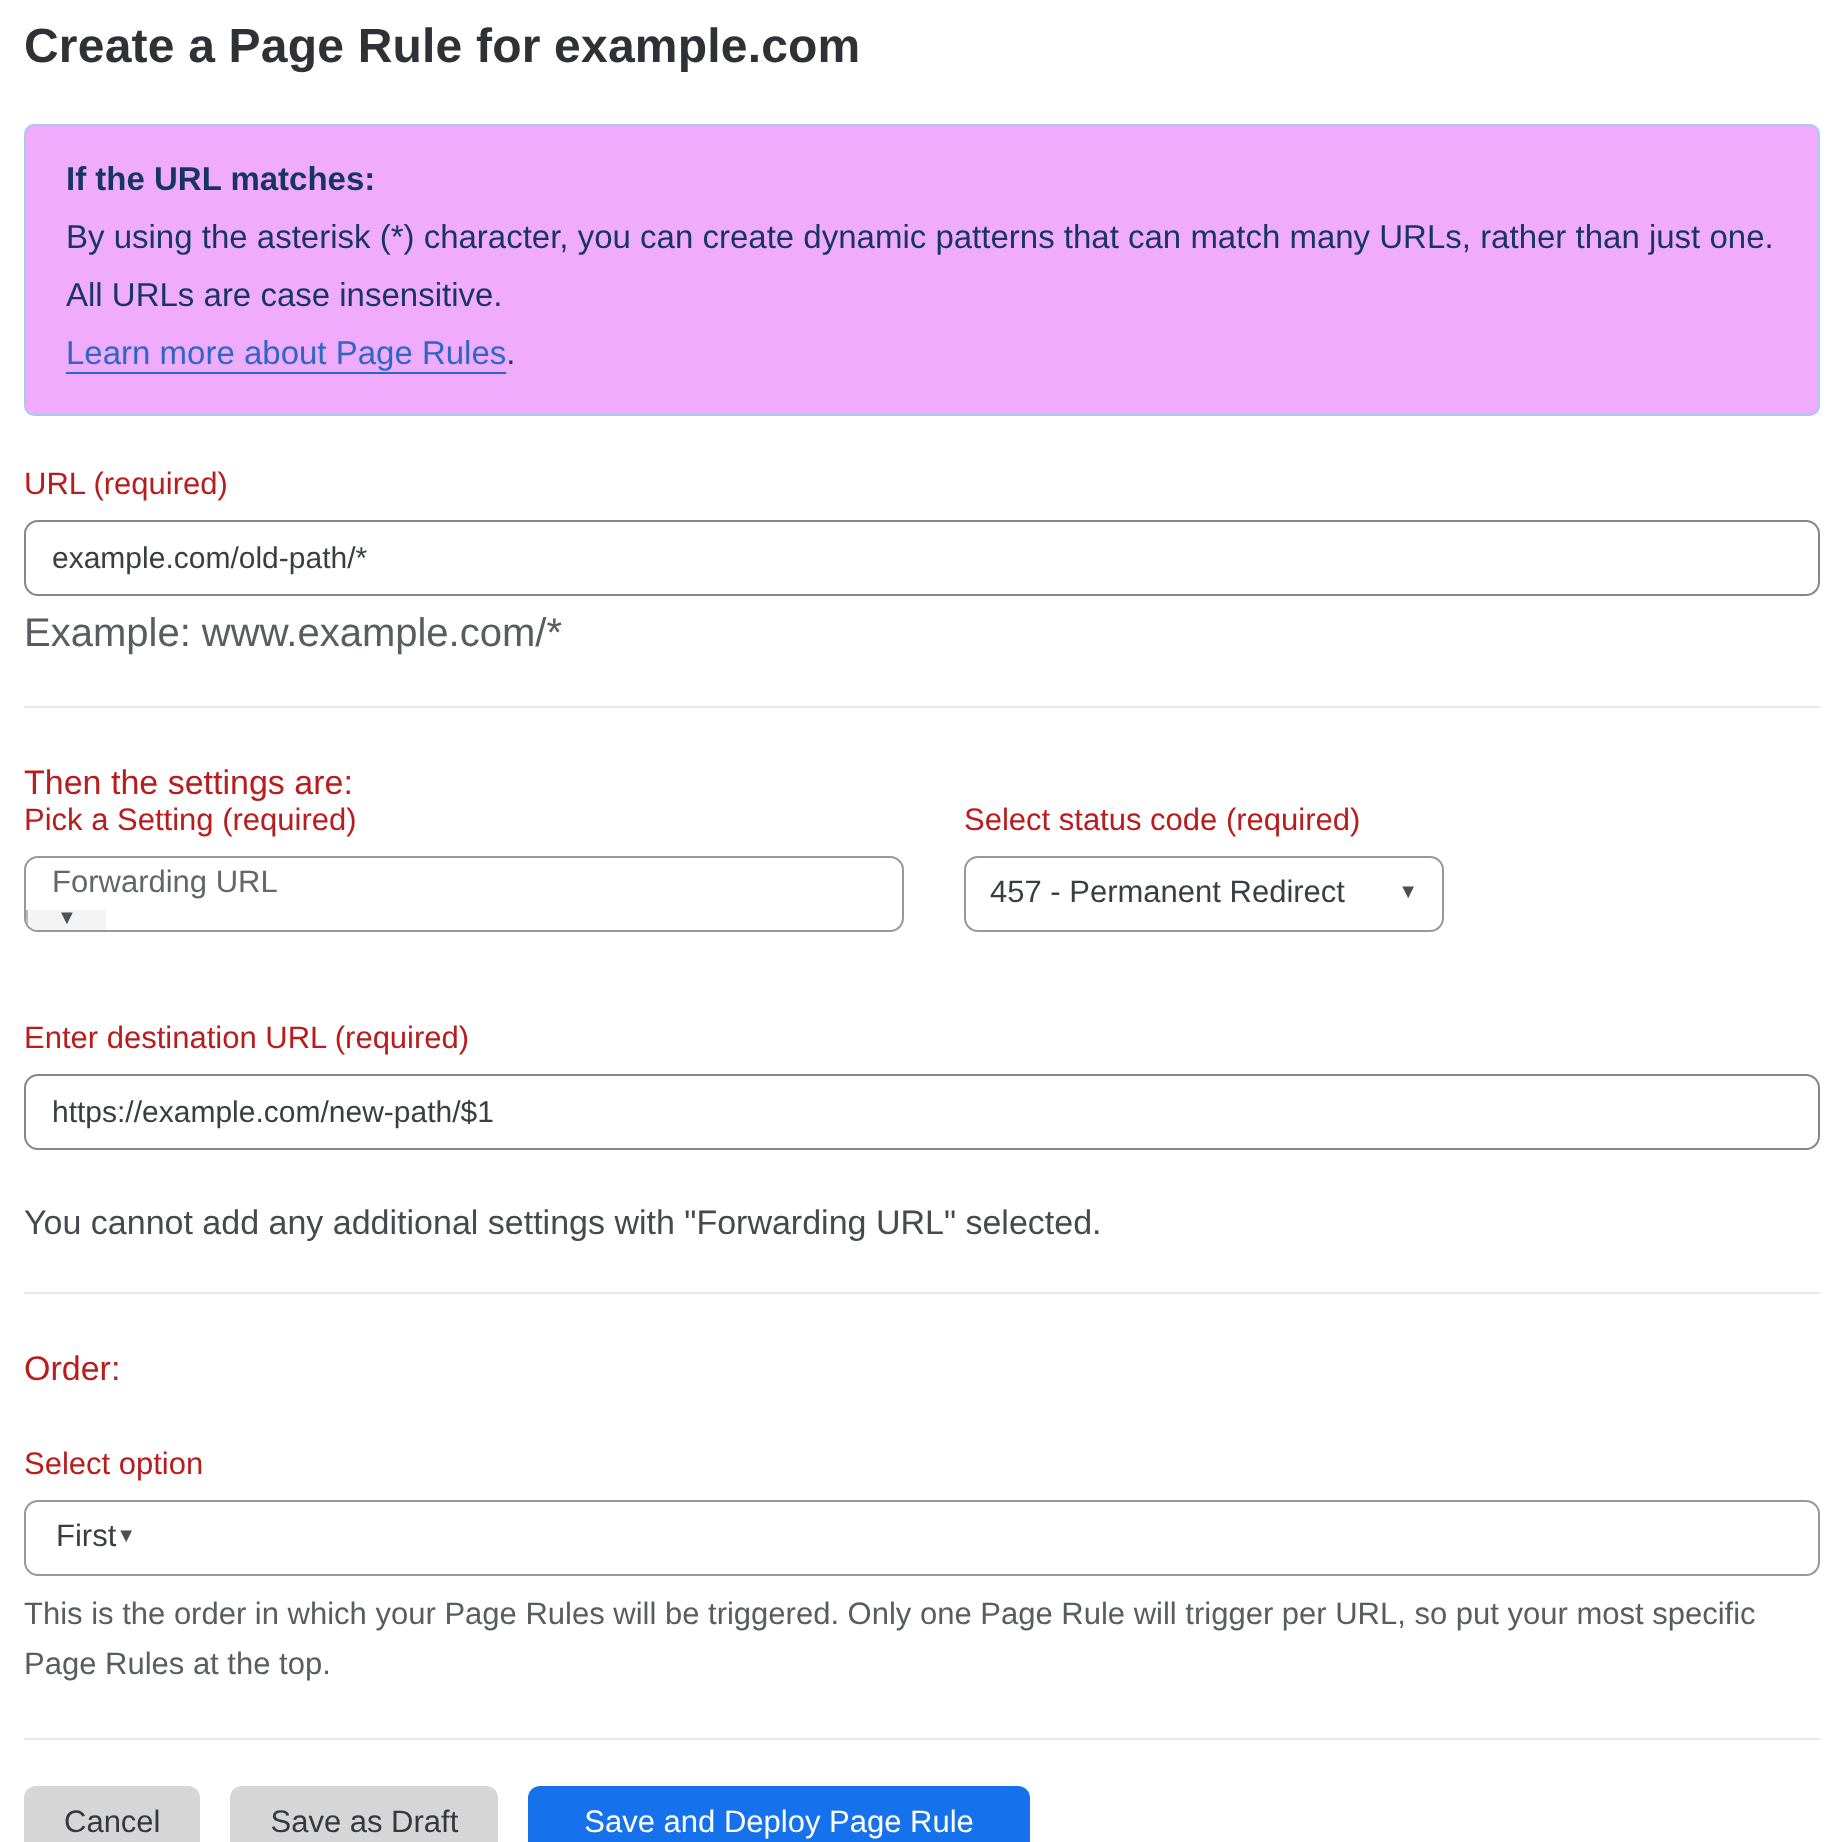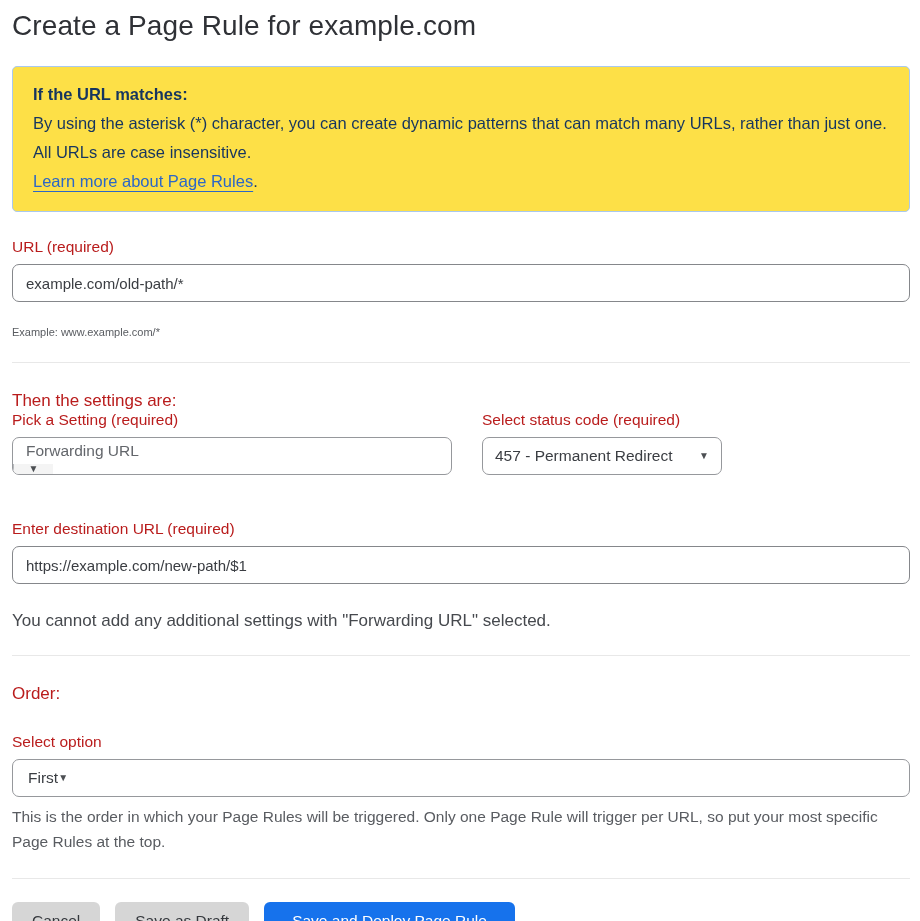--- a/index.html
+++ b/index.html
@@ -6,29 +6,29 @@
   html, body { background: #ffffff; }
   body {
     width: 920px;
     height: 921px;
     font-family: "Liberation Sans", sans-serif;
     color: #35383d;
     padding: 10px 10px 0 12px;
     overflow: hidden;
   }
   .page-title {
-    font-size: 28px;
-    font-weight: 400;
+    font-size: 24px;
+    font-weight: 700;
     color: #2f3136;
     letter-spacing: 0.1px;
     margin-bottom: 24px;
   }
   
   .info-box {
-    background: #fde047;
+    background: #f0abfc;
     border: 1px solid #a9c9ef;
     border-radius: 5px;
     padding: 13px 20px 15px 20px;
     color: #16355f;
     font-size: 16.5px;
     line-height: 29px;
     margin-bottom: 26px;
   }
   .info-box .info-heading { font-weight: 700; }
   .info-box a.info-link {
@@ -50,23 +50,23 @@
     border: 1px solid #85878b;
     border-radius: 7px;
     padding: 0 13px;
     font-family: "Liberation Sans", sans-serif;
     font-size: 15px;
     color: #3a3d42;
     background: #ffffff;
     outline: none;
   }
   .hint {
-    font-size: 11px;
+    font-size: 20px;
     color: #595c61;
-    margin-top: 24px;
+    margin-top: 8px;
   }
   .divider {
     border: none;
     border-top: 1px solid #e8e8e8;
     margin: 24px 0 0 0;
   }
   .section-heading {
     font-size: 17px;
     font-weight: 400;
     color: #b91c1c;

